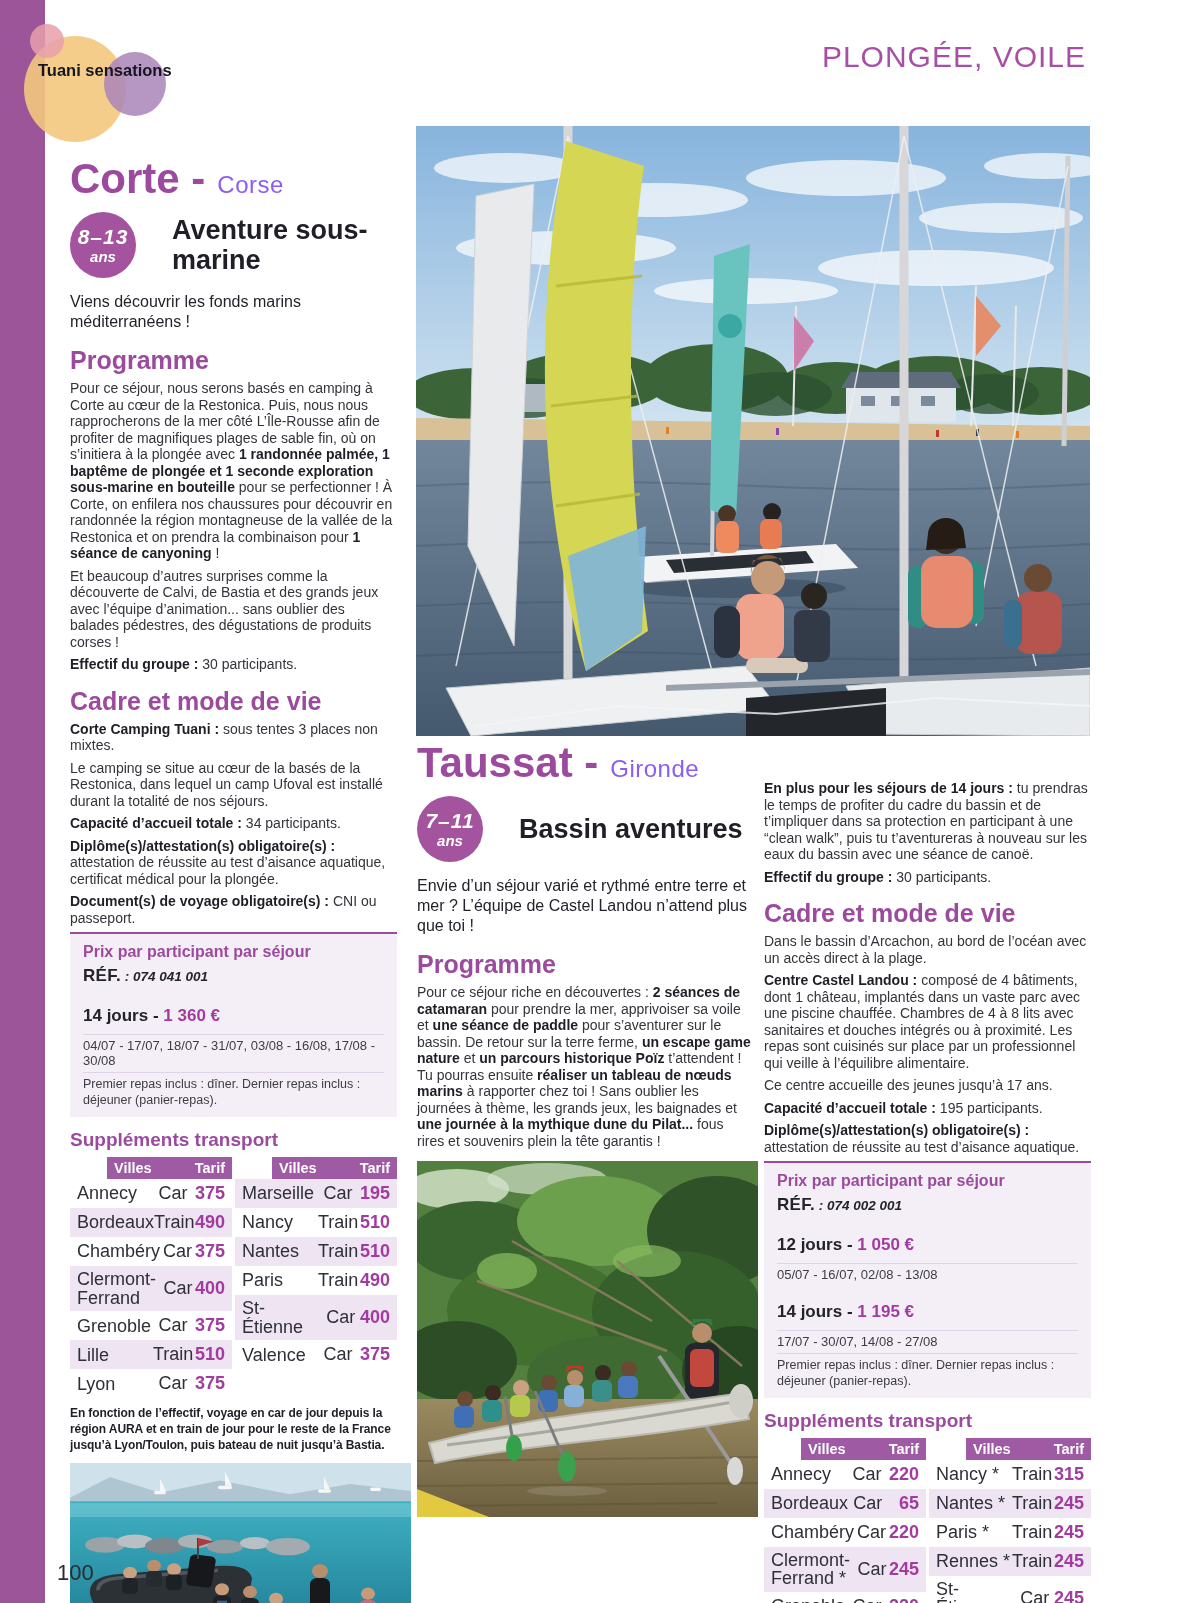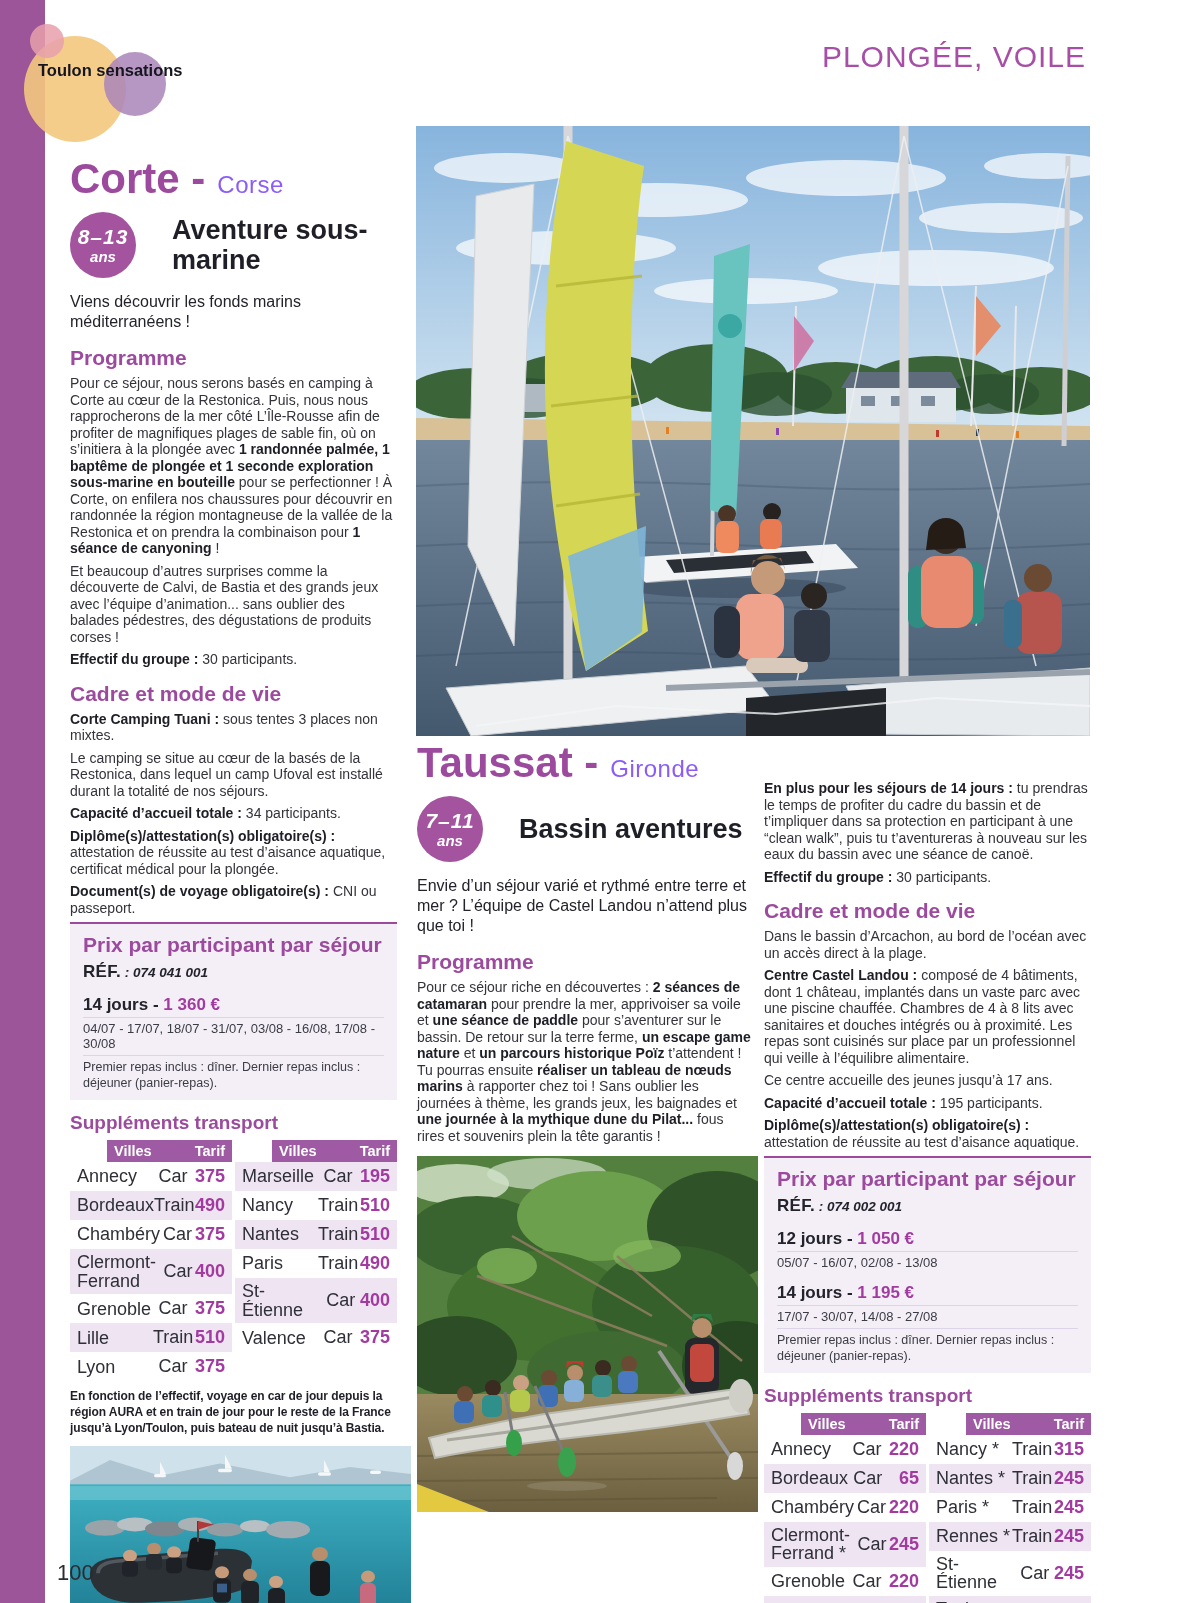--- a/index.html
+++ b/index.html
@@ -25,29 +25,29 @@
   h2.sejour{margin:0;font-size:42px;line-height:1;font-weight:bold;color:#9c4a9e;}
   h2.sejour .region{font-size:24px;font-weight:400;color:#8b5cf6;margin-left:12px;letter-spacing:.5px;}
   .badge-row{display:flex;align-items:center;margin-top:12px;gap:24px;}
   .badge{flex:0 0 66px;width:66px;height:66px;border-radius:50%;background:#a4549e;color:#fff;
          display:flex;flex-direction:column;align-items:center;justify-content:center;
          font-style:italic;font-weight:bold;}
   .badge .age{font-size:21px;letter-spacing:1px;line-height:1;}
   .badge .ans{font-size:15px;line-height:1;margin-top:2px;}
   .sejour-sub{font-size:27px;font-weight:bold;color:#1f1f28;line-height:1.12;margin-left:12px;}
   .intro{margin:14px 0 0;font-size:16px;line-height:1.25;color:#23232b;}
-  h3.heading{margin:14px 0 5px;font-size:21px;font-weight:bold;color:#9c4a9e;}
+  h3.heading{margin:14px 0 5px;font-size:25px;font-weight:bold;color:#9c4a9e;}
   p.body{margin:0 0 6px;font-size:14px;line-height:1.18;color:#33333b;}
   span.b{font-weight:bold;color:#1e1e27;}
   
   .price-box{margin-top:6px;background:#f4eef7;border-top:2.5px solid #9c4a9e;padding:9px 13px 8px;}
-  .price-heading{color:#9c4a9e;font-weight:bold;font-size:21px;margin-bottom:5px;}
+  .price-heading{color:#9c4a9e;font-weight:bold;font-size:16px;margin-bottom:5px;}
   .ref{font-size:13.5px;font-style:italic;font-weight:bold;color:#23232b;margin-bottom:6px;}
   .ref-label{font-style:normal;font-size:17px;letter-spacing:.3px;}
-  .offer-line{font-size:17px;font-weight:bold;color:#23232b;padding-bottom:2px;border-bottom:1px solid #ded4e7;margin-top:13px;}
+  .offer-line{font-size:17px;font-weight:bold;color:#23232b;padding-bottom:8px;border-bottom:1px solid #ded4e7;margin-top:20px;}
   .offer-line .price{color:#a23ba0;}
   .offer-dates{font-size:13px;color:#3c3c44;margin:3px 0 4px;}
   .price-note{border-top:1px solid #ded4e7;padding-top:4px;font-size:12.5px;line-height:1.25;color:#3c3c44;}
   
   h3.transport-heading{font-size:19px;margin-top:12px;margin-bottom:0;}
   .t-table{display:flex;gap:3px;margin-top:6px;}
   .t-sub{flex:1;min-width:0;}
   .t-head{display:flex;align-items:center;background:#9e5aa3;color:#fff;font-weight:bold;font-size:14.5px;padding:3px 7px;height:16px;margin-left:37px;}
   .t-head .h-tarif{margin-left:auto;}
   .t-row{display:flex;align-items:center;font-size:18px;padding:4px 7px;min-height:19px;}
@@ -67,21 +67,21 @@
 </head>
 <body>
 
 <div class="sidebar"></div>
 
 <header>
   <div class="logo">
     <div class="circle c-yellow"></div>
     <div class="circle c-pink"></div>
     <div class="circle c-purple"></div>
-    <span class="brand">Toulon sensations</span>
+    <span class="brand">Tuani sensations</span>
   </div>
   <div class="cat-title">PLONGÉE, VOILE</div>
 </header>
 
 <div class="photo" id="photo-sailing">
   <svg viewBox="0 0 674 610" preserveAspectRatio="none">
     <defs>
       <linearGradient id="skyG" x1="0" y1="0" x2="0" y2="1">
         <stop offset="0" stop-color="#87b4dd"></stop>
           <stop offset="1" stop-color="#d7e7f2"></stop>

